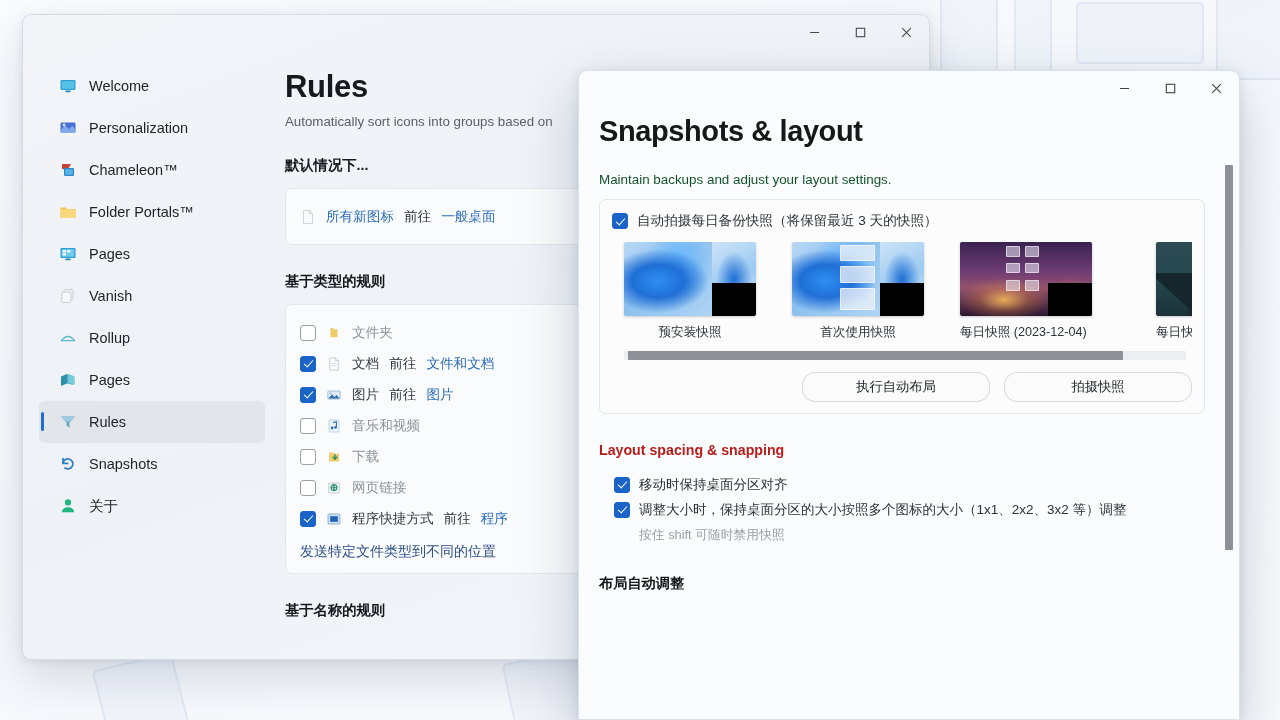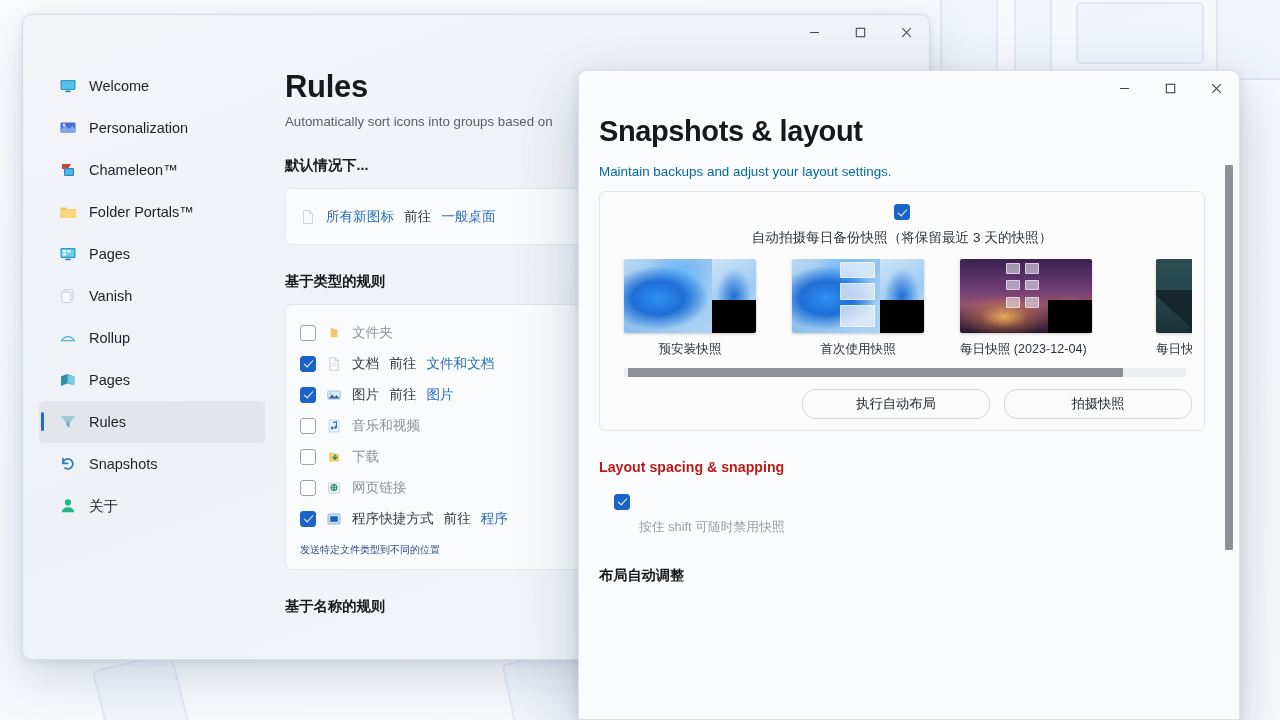--- a/index.html
+++ b/index.html
@@ -101,21 +101,21 @@
   .chk.on::after {
     content:""; position:absolute; left:4.6px; top:1.6px;
     width:4px; height:8px; border:solid #fff; border-width:0 1.9px 1.9px 0;
     transform: rotate(42deg);
   }
   .ficon { width:16px; height:16px; flex:0 0 16px; position:relative; }
   .rtxt { color:#353b43; }
   .rtxt.dim { color:#8d939c; }
   .rlink { color:#2b6cb8; }
   .rarrow { color:#2b3138; }
-  .sub-link { font-size:10px; color:#2b4f86; margin-top:9px; }
+  .sub-link { font-size:14px; color:#2b4f86; margin-top:9px; }
 
   .rules-scroll {
     position:absolute; right: 2px; top: 20px; width: 9px; height: 540px;
   }
   .rules-scroll .thumb { width:9px; height:18px; background:#9b9fa5; border-radius:1px; }
 
   
   #snap-window {
     left: 578px; top: 70px;
     width: 662px; height: 650px;
@@ -124,31 +124,31 @@
     border: 1px solid rgba(198,206,219,0.6);
     border-bottom-left-radius: 0; border-bottom-right-radius: 0;
   }
   .snap-content {
     padding: 2px 34px 0 20px;
     height: calc(100% - 42px);
     overflow: hidden;
     position: relative;
   }
   .snap-title { font-size: 29px; font-weight: 600; color: #16181b; letter-spacing:-0.4px; }
-  .snap-sub { font-size: 13.4px; color: #0369a1; margin-top: 16px; }
+  .snap-sub { font-size: 13.4px; color: #14532d; margin-top: 24px; }
   .snap-sec { font-size: 14.2px; font-weight: 700; color:#15181c; margin-top: 26px; }
 
   .panel {
     margin-top: 12px;
     background:#fcfcfd;
     border:1px solid #e2e5ea;
     border-radius: 7px;
     padding: 12px 12px 11px 12px;
   }
-  .panel-chk-row { display:flex; align-items:center; gap:9px; font-size:13.6px; color:#2c3239;flex-direction:column; }
+  .panel-chk-row { display:flex; align-items:center; gap:9px; font-size:13.6px; color:#2c3239; }
 
   .thumbstrip {
     margin-top: 12px;
     display:flex; gap: 36px;
     overflow: hidden;
     height: 105px;
     padding-left: 12px;
   }
   .thumb-item { width: 132px; flex:0 0 132px; }
   .thumb-img {
@@ -599,24 +599,29 @@
 
       <div class="btn-row">
         <div class="btn">执行自动布局</div>
         <div class="btn">拍摄快照</div>
       </div>
     </div>
 
     <div class="sec-en">Layout spacing &amp; snapping</div>
 
     <div class="opt-block">
-
-
       <div class="opt-row">
         <span class="chk on"></span>
+        <span>移动时保持桌面分区对齐</span>
+      </div>
+
+
+      <div class="opt-row">
+        <span class="chk on"></span>
+        <span>调整大小时，保持桌面分区的大小按照多个图标的大小（1x1、2x2、3x2 等）调整</span>
       </div>
 
       <div class="hint">按住 shift 可随时禁用快照</div>
     </div>
 
     <div class="sec-bottom">布局自动调整</div>
 
     <div class="snap-scroll">
       <div class="thumb"></div>
     </div>

